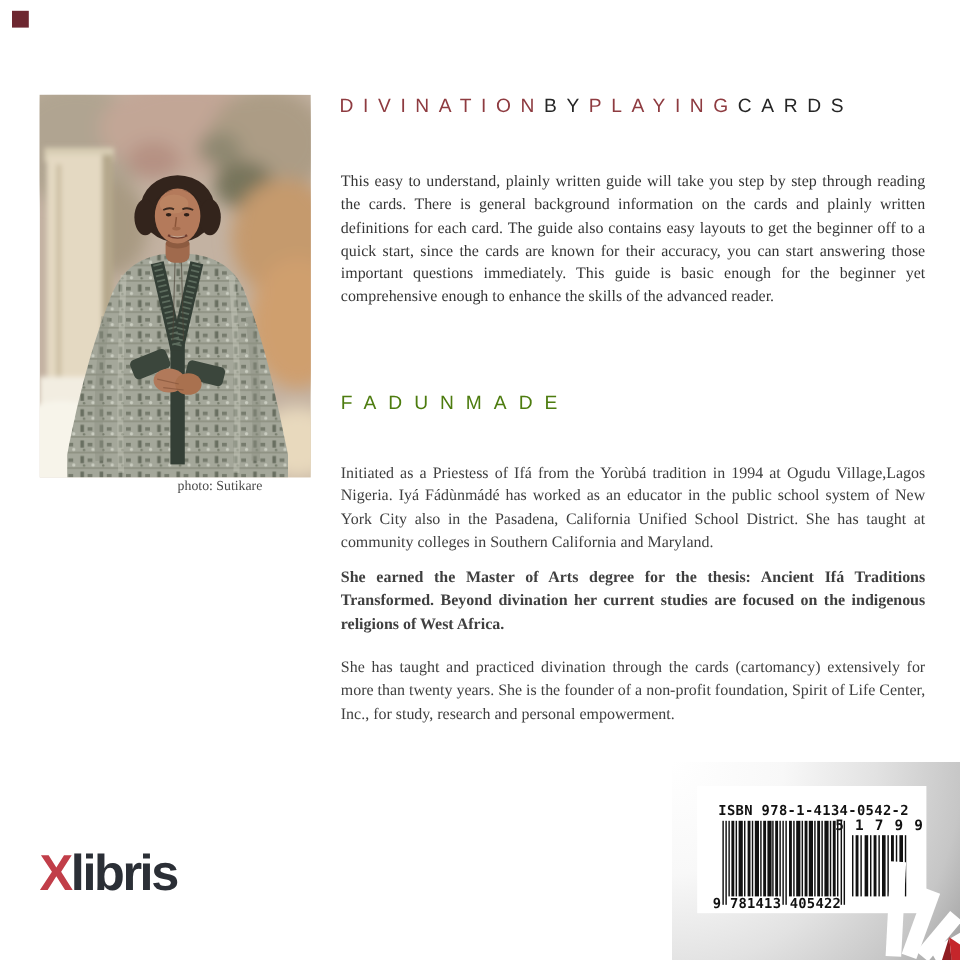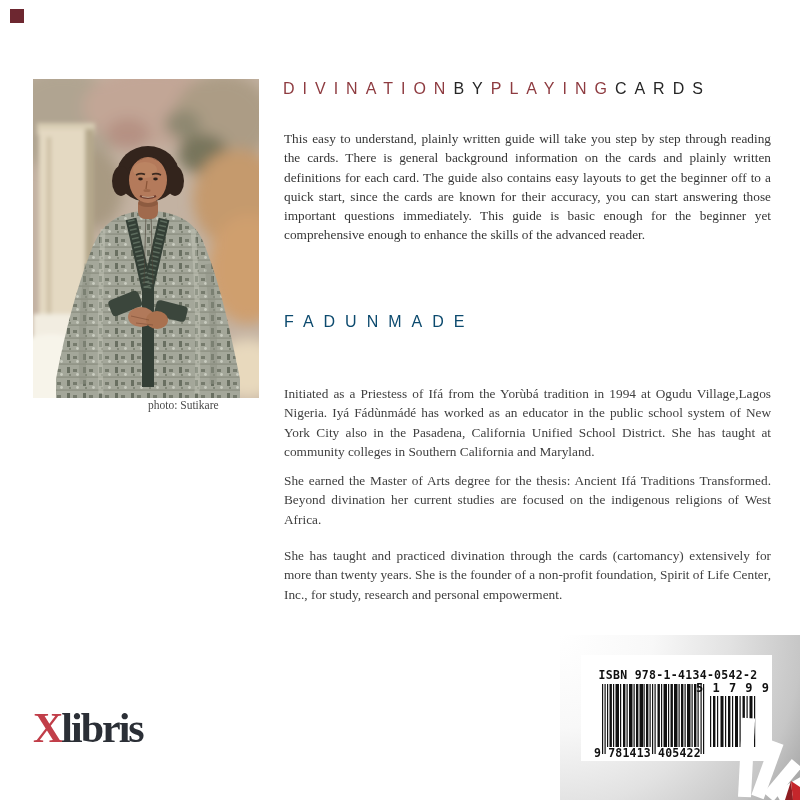--- a/index.html
+++ b/index.html
@@ -10,36 +10,36 @@
   .corner-mark{position:absolute;left:10px;top:9px;width:14px;height:14px;background:#6d2730;}
 
   
   .title-row{position:absolute;left:283px;top:80px;white-space:nowrap;
              font-family:"Liberation Sans",sans-serif;font-size:16px;font-weight:500;
              letter-spacing:8px;}
   .seg-maroon{color:#8e3b40;}
   .seg-dark{color:#262626;}
 
   
-  .desc{position:absolute;left:284px;top:129px;width:487px;text-align:justify;
+  .desc{position:absolute;left:284px;top:141px;width:487px;text-align:justify;
         font-size:13.3px;line-height:19.3px;color:#363636;}
-  .author-name{position:absolute;left:284px;top:313px;font-family:"Liberation Sans",sans-serif;
-        font-size:16px;font-weight:500;letter-spacing:10px;color:#0c4a6e;white-space:nowrap;}
+  .author-name{position:absolute;left:284px;top:328px;font-family:"Liberation Sans",sans-serif;
+        font-size:16px;font-weight:500;letter-spacing:10px;color:#4d7c0f;white-space:nowrap;}
   .bio{position:absolute;left:284px;top:384px;width:487px;text-align:justify;
         font-size:13.3px;line-height:19.3px;color:#404040;}
   .bio p{margin:0 0 10px 0;}
-  .bio p.gap-lg{margin-bottom:17px;}
+  .bio p.gap-lg{margin-bottom:17px;font-weight:bold;}
 
   
   .photo-wrap{position:absolute;left:33px;top:79px;width:226px;height:319px;}
   .photo-credit{position:absolute;left:148px;top:399px;width:102px;
         font-size:11.5px;color:#4a4a4a;}
 
   
-  .publisher{position:absolute;left:33px;top:704px;font-family:Liberation Serif, serif;
+  .publisher{position:absolute;left:33px;top:704px;font-family:Liberation Sans, sans-serif;
         font-weight:bold;font-size:42px;letter-spacing:-2px;color:#2b2f36;white-space:nowrap;}
   .publisher .logo-x{color:#c13e49;}
 
   
   .colophon{position:absolute;left:560px;top:635px;width:240px;height:165px;}
 </style>
 </head>
 <body>
 
 <div class="cover">

